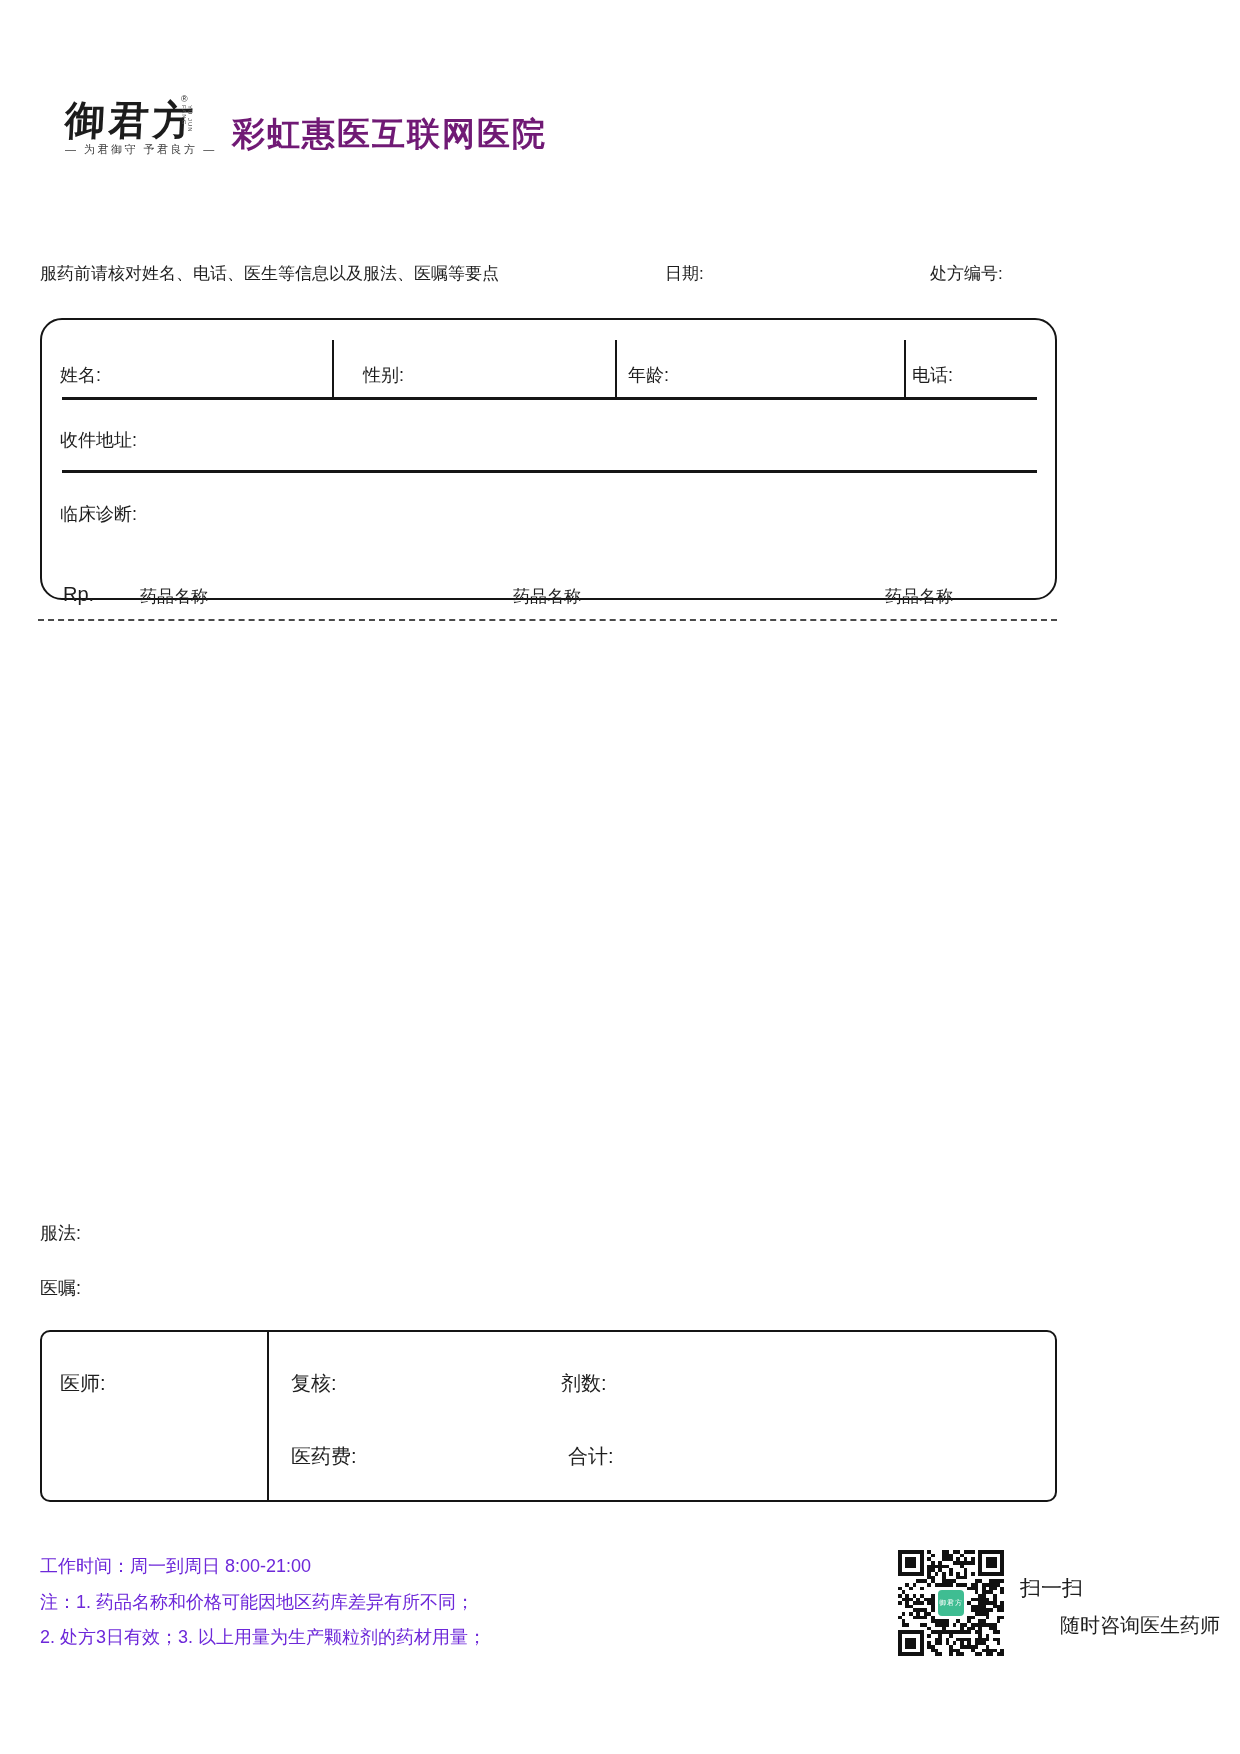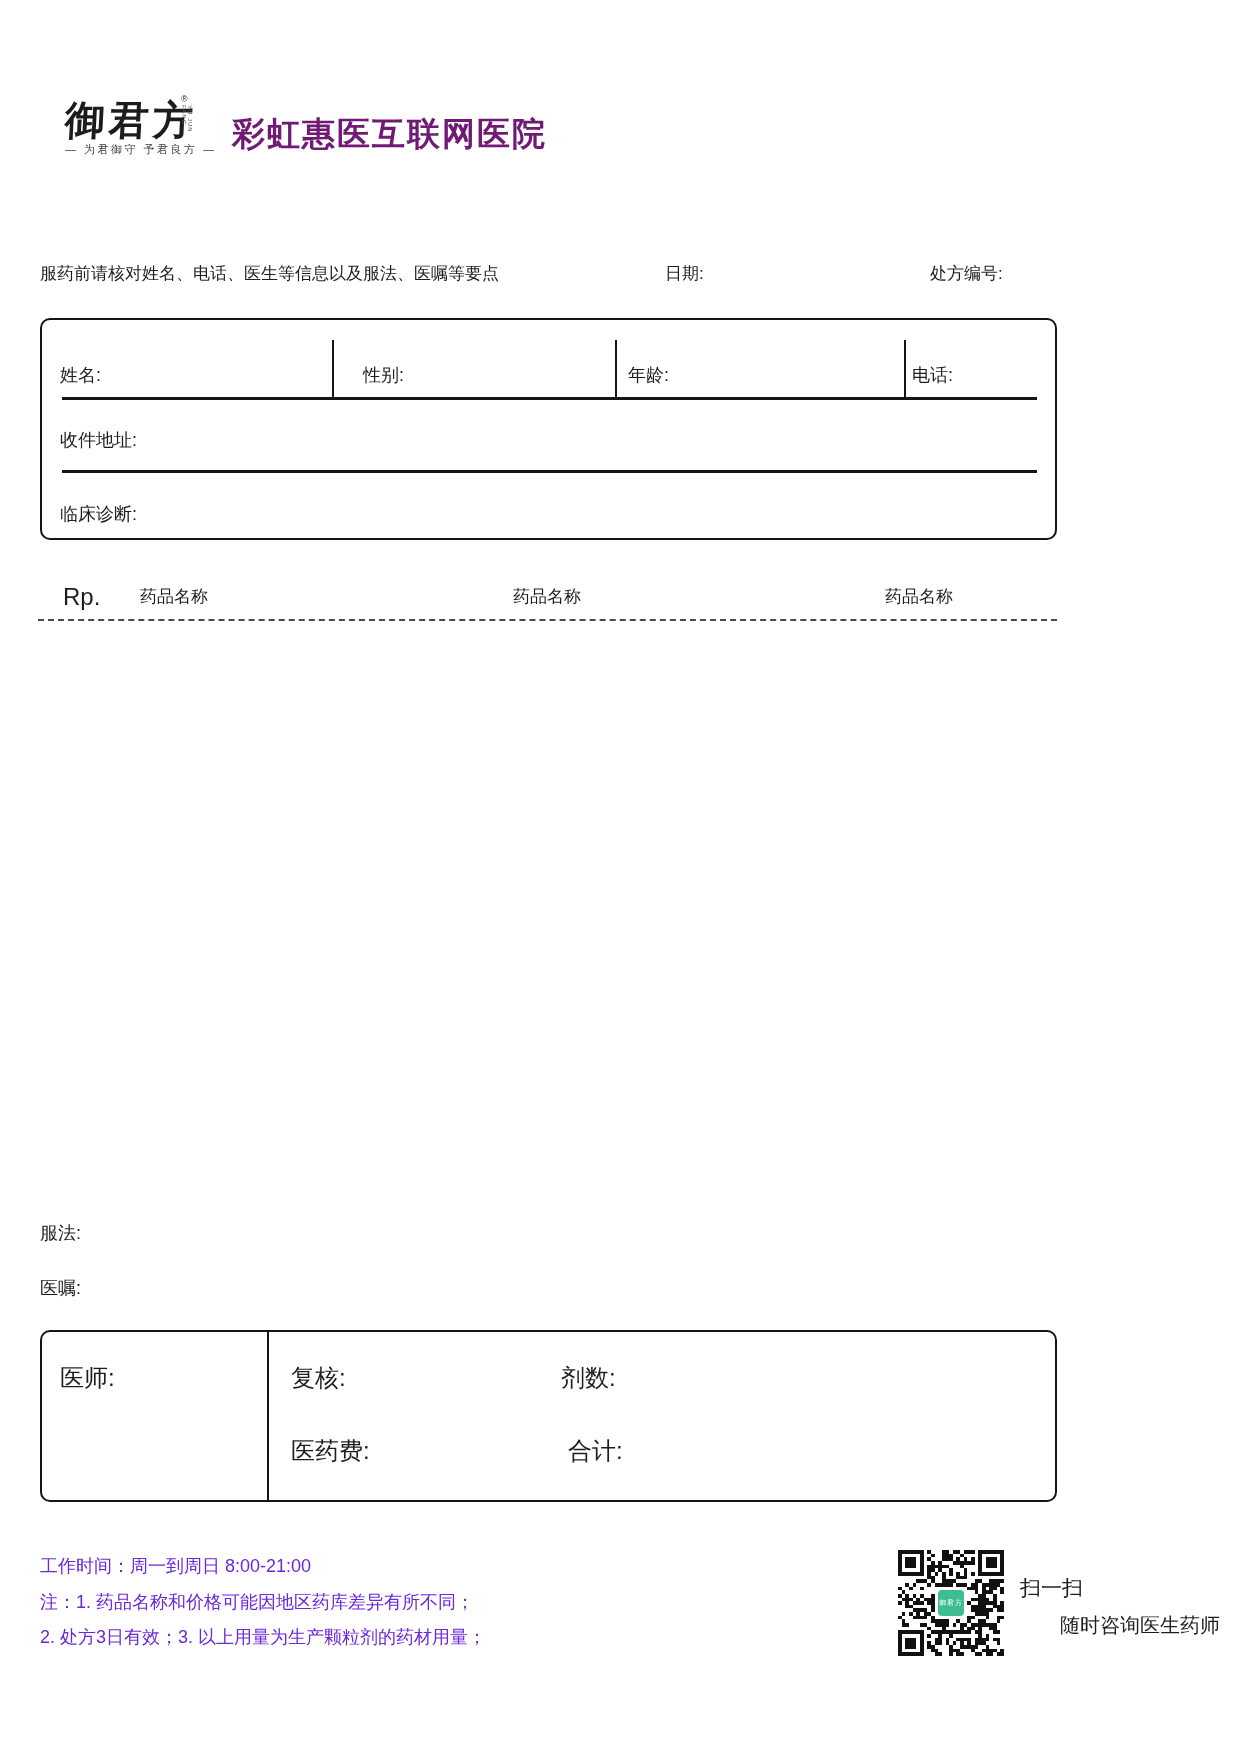--- a/index.html
+++ b/index.html
@@ -29,51 +29,51 @@
     position:absolute; left:232px; top:112px;
     font-size:33px; font-weight:800; letter-spacing:2px; color:#701a75;
   }
   
   .notice-row { position:absolute; left:0; top:262px; width:100%; height:24px; font-size:17px; }
   .notice-text { position:absolute; left:40px; top:0; }
   .date-label { position:absolute; left:665px; top:0; }
   .rx-number-label { position:absolute; left:930px; top:0; }
   
   .patient-box {
-    position:absolute; left:40px; top:318px; width:1017px; height:222px;
-    border:2.5px solid #151515; border-radius:10px; background:#fff;
+    position:absolute; left:40px; top:318px; width:1017px; height:282px;
+    border:2.5px solid #151515; border-radius:22px; background:#fff;
   }
   .patient-box .cell-label { position:absolute; font-size:18px; color:#1e1e1e; }
   .pl-name   { left:18px;  top:43px; }
   .pl-gender { left:307px; top:43px;margin-left:14px; }
   .pl-age    { left:586px; top:43px; }
   .pl-phone  { left:870px; top:43px; }
   .v-div { position:absolute; top:20px; width:2px; height:58px; background:#151515; }
   .v-div.d1 { left:290px; } .v-div.d2 { left:573px; } .v-div.d3 { left:862px; }
   .h-div { position:absolute; left:20px; right:18px; height:2.5px; background:#151515; }
   .h-div.r1 { top:77px; } .h-div.r2 { top:150px; }
   .pl-address   { left:18px; top:108px; }
   .pl-diagnosis { left:18px; top:182px; }
   
-  .rp-label { position:absolute; left:63px; top:583px; font-size:24px; }
+  .rp-label { position:absolute; left:63px; top:583px; font-size:20px; }
   .drug-col { position:absolute; top:585px; font-size:17px; }
   .drug-col.c1 { left:140px; } .drug-col.c2 { left:513px; } .drug-col.c3 { left:885px; }
   .dashed-line {
     position:absolute; left:38px; top:619px; width:1019px; height:0;
     border-top:2.5px dashed #4a4a4a;
   }
   
   .usage-label  { position:absolute; left:40px; top:1221px; font-size:18px; }
   .advice-label { position:absolute; left:40px; top:1276px; font-size:18px; }
   
   .signoff-box {
     position:absolute; left:40px; top:1330px; width:1017px; height:172px;
     border:2.5px solid #151515; border-radius:10px; background:#fff;
   }
-  .signoff-box .cell-label { position:absolute; font-size:24px; }
+  .signoff-box .cell-label { position:absolute; font-size:20px;margin-top:8px; }
   .so-divider { position:absolute; left:225px; top:0; bottom:0; width:2px; background:#151515; }
   .so-doctor { left:18px;  top:30px; }
   .so-review { left:249px; top:30px; }
   .so-doses  { left:519px; top:30px; }
   .so-fee    { left:249px; top:103px; }
   .so-total  { left:526px; top:103px; }
   
   .footer-line { position:absolute; left:40px; font-size:18px; color:#6d28d9; }
   .fl-1 { top:1554px; } .fl-2 { top:1590px; } .fl-3 { top:1625px; }
   .qr-wrap { position:absolute; left:898px; top:1550px; width:106px; height:106px; }

